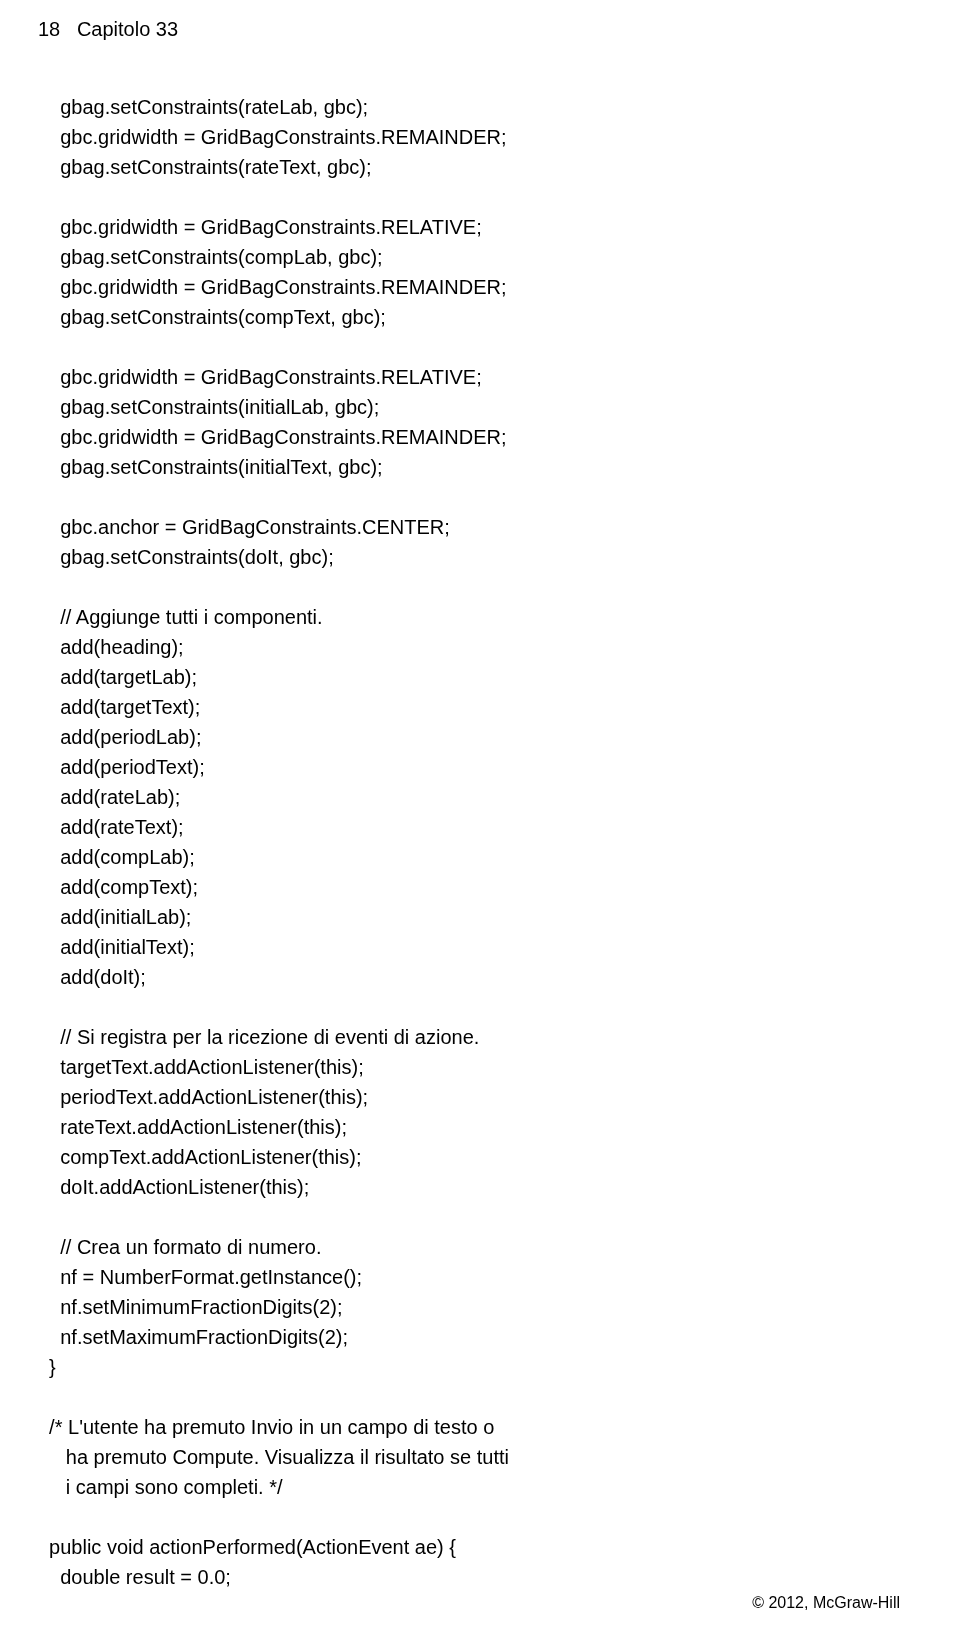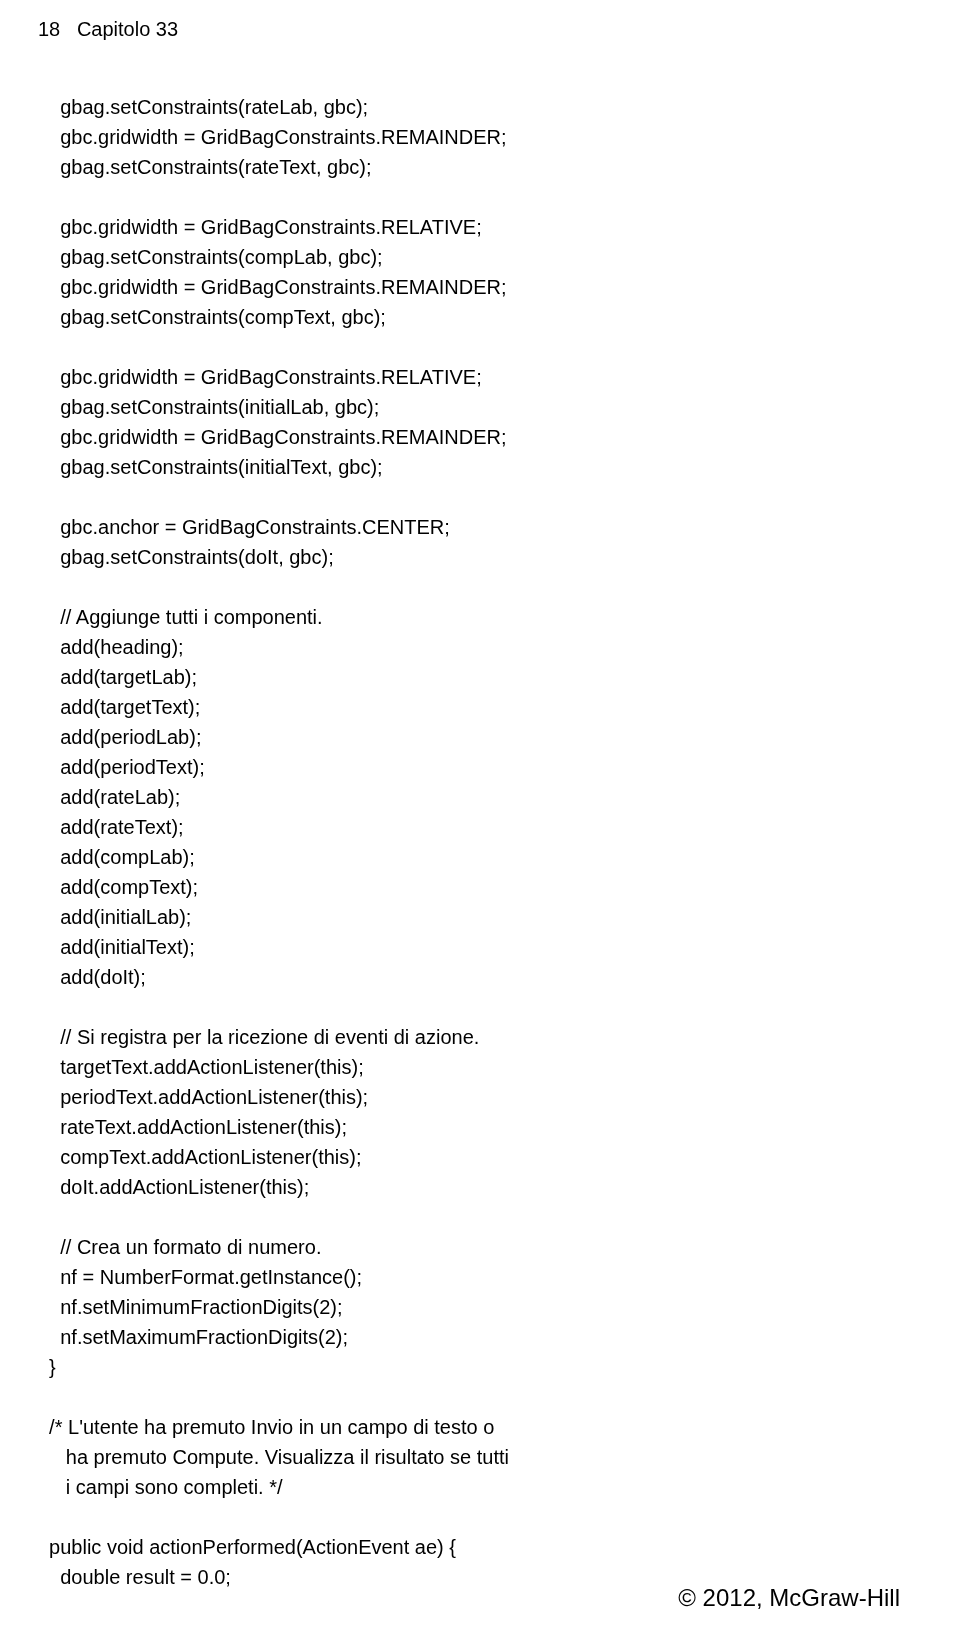--- a/index.html
+++ b/index.html
@@ -30,21 +30,21 @@
     right: 60px;
     font-family: Liberation Sans, sans-serif;
     font-size: 20px;
     line-height: 1.5;
     white-space: pre;
   }
   .footer {
     position: absolute;
     bottom: 28px;
     right: 60px;
-    font-size: 24px;
+    font-size: 16px;
     font-family: Arial, Helvetica, sans-serif;
   }
 </style>
 </head>
 <body>
 
 <div class="page">
 
   <div class="header">
     <span>18</span>&nbsp;&nbsp;&nbsp;<span>Capitolo 33</span>

